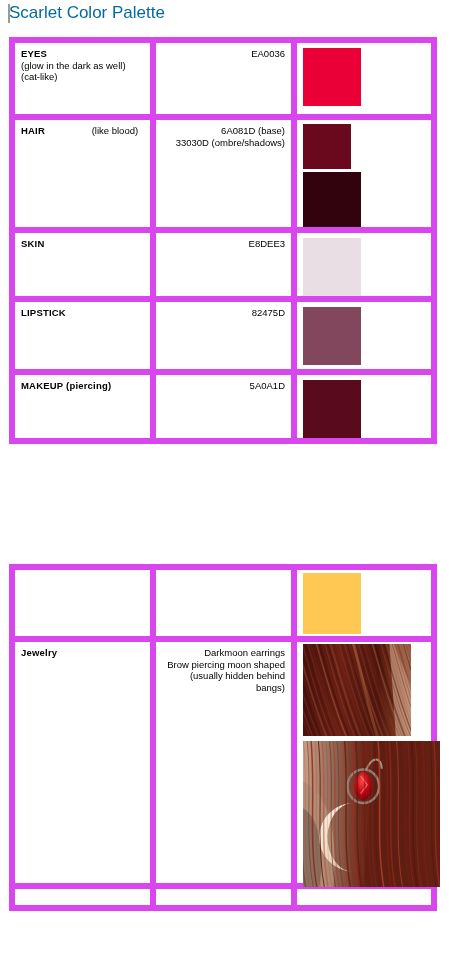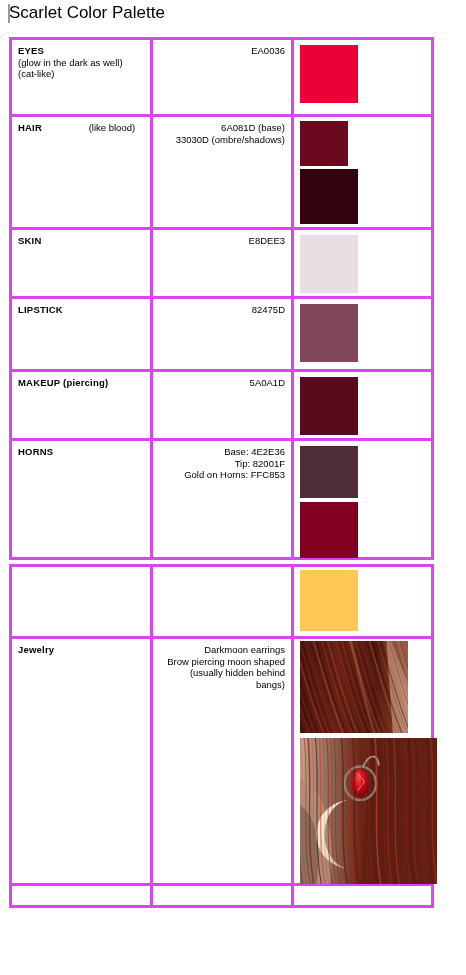--- a/index.html
+++ b/index.html
@@ -15,21 +15,21 @@
     overflow: hidden;
     position: relative;
   }
 
   
   #doc-title {
     position: absolute;
     left: 9px; top: 2px;
     font-size: 17px;
     line-height: 22px;
-    color: #000000;
+    color: #0369a1;
     white-space: nowrap;
   }
   #doc-caret {
     position: absolute;
     left: 8px; top: 4px;
     width: 2px; height: 19px;
     background: #9a9a9a;
   }
 
   
@@ -37,21 +37,21 @@
     position: absolute;
     left: 9px;
     width: 422px;
     border-collapse: collapse;
     table-layout: fixed;
   }
   #table-main  { top: 37px; }
   #table-extra { top: 564px; }
 
   .palette-table td {
-    border: 3px solid #d946ef;
+    border: 6px solid #d946ef;
     vertical-align: top;
     padding: 5px 6px 4px 6px;
     font-size: 9.5px;
     line-height: 11.5px;
     background: #ffffff;
   }
   .col-label  { width: 141px; }
   .col-codes  { width: 141px; text-align: right; }
   .col-swatch { width: 140px; padding: 0 !important; position: relative; }
 
@@ -130,34 +130,20 @@
         </td>
       </tr>
       <tr style="height: 69px;">
         <td class="col-label"><span class="lbl-strong">MAKEUP (piercing)</span></td>
         <td class="col-codes">
           <div class="codes">5A0A1D</div>
         </td>
         <td class="col-swatch">
           <div class="swatch-wrap">
             <div class="swatch" title="#5A0A1D" style="left: 6px; top: 5px; width: 58px; height: 58px; background: rgb(90, 10, 29);"></div>
-          </div>
-        </td>
-      </tr>
-      <tr style="height: 119px;">
-        <td class="col-label"><span class="lbl-strong">HORNS</span></td>
-        <td class="col-codes">
-          <div class="codes"> Base: 4E2E36
-Tip: 82001F
-Gold on Horns: FFC853</div>
-        </td>
-        <td class="col-swatch">
-          <div class="swatch-wrap">
-            <div class="swatch" title="#4E2E36" style="left: 6px; top: 5px; width: 58px; height: 52px; background: rgb(78, 46, 54);"></div>
-            <div class="swatch" title="#82001F" style="left: 6px; top: 61px; width: 58px; height: 56px; background: rgb(130, 0, 31);"></div>
           </div>
         </td>
       </tr>
     </tbody>
 </table>
 
 <table class="palette-table" id="table-extra">
   <tbody>
       <tr style="height: 72px;">
         <td class="col-label"></td>

